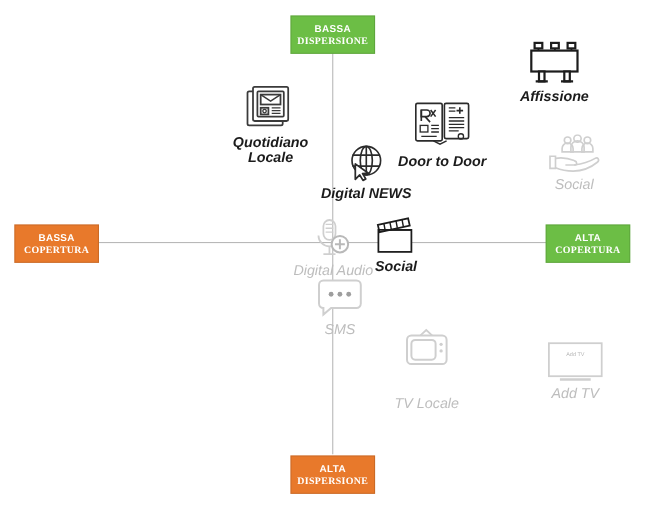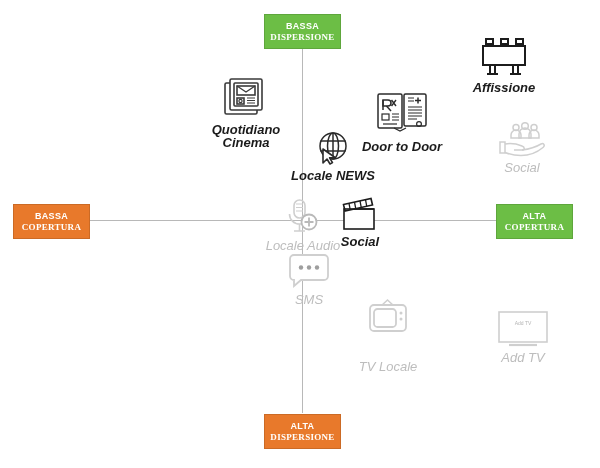--- a/index.html
+++ b/index.html
@@ -158,34 +158,34 @@
         <rect x="12" y="7" width="24" height="23" rx="1" fill="#fff"></rect>
         <rect x="15" y="10" width="18" height="9"></rect>
         <path d="M15 10 L24 16 L33 10" stroke-width="1.3"></path>
         <rect x="15" y="22" width="7" height="6"></rect>
         <circle cx="18.5" cy="25" r="1.6" stroke-width="1.2"></circle>
         <path d="M25 22 h8 M25 24.5 h8 M25 27 h8" stroke-width="1.2"></path>
       </svg>
     </span>
     <span class="caption">
       <span>Quotidiano</span><br>
-      <span>Cinema</span>
+      <span>Locale</span>
     </span>
   </div>
 
   <div class="node" id="n-digitalnews">
     <span class="icon">
       <svg width="38" height="36" viewBox="0 0 38 36" fill="none" stroke="#2b2b2b" stroke-width="1.5">
         <circle cx="19" cy="16" r="13"></circle>
         <ellipse cx="19" cy="16" rx="5.5" ry="13"></ellipse>
         <path d="M6.5 11 h25 M6.5 21 h25 M19 3 v26"></path>
         <path d="M9 19 L9 33 L13 29 L16 34 L18.5 32.6 L15.6 27.8 L21 27.5 Z" fill="#ffffff" stroke="#2b2b2b" stroke-width="1.6" stroke-linejoin="round"></path>
       </svg>
     </span>
-    <span class="caption">Locale NEWS</span>
+    <span class="caption">Digital NEWS</span>
   </div>
 
   <div class="node" id="n-doortodoor">
     <span class="icon">
       <svg width="56" height="46" viewBox="0 0 56 46" fill="none" stroke="#2b2b2b" stroke-width="1.5">
         <rect x="30" y="3" width="22" height="32" rx="1.5" fill="#fff"></rect>
         <path d="M34 7 h6 M34 10 h6" stroke-width="1.2"></path>
         <path d="M44 6.5 v6 M41 9.5 h6" stroke-width="1.5"></path>
         <path d="M34 16 h14 M34 19 h14 M34 22 h14 M34 25 h14 M34 28 h9" stroke-width="1.2"></path>
         <rect x="4" y="3" width="24" height="34" rx="1.5" fill="#fff"></rect>
@@ -240,21 +240,21 @@
     <span class="icon">
       <svg width="40" height="38" viewBox="0 0 40 38" fill="none" stroke="#cfcfcf" stroke-width="1.6">
         <rect x="11" y="2" width="11" height="18" rx="5.5"></rect>
         <path d="M13 6 h7 M13 9.5 h7 M13 13 h7" stroke-width="1.2"></path>
         <path d="M6.5 16 a10 10 0 0 0 20 0"></path>
         <path d="M16.5 26 v7 M11 33 h11"></path>
         <circle cx="26" cy="24" r="7.5" stroke="#b9b9b9" stroke-width="1.8" fill="#fff"></circle>
         <path d="M26 19.5 v9 M21.5 24 h9" stroke="#b9b9b9" stroke-width="1.8"></path>
       </svg>
     </span>
-    <span class="caption">Locale Audio</span>
+    <span class="caption">Digital Audio</span>
   </div>
 
   <div class="node" id="n-cinema">
     <span class="icon">
       <svg width="44" height="36" viewBox="0 0 44 36" fill="none" stroke="#1c1c1c" stroke-width="1.6">
         <rect x="6" y="13" width="30" height="20" fill="#fff"></rect>
         <path d="M5.5 8.5 L33 2.5 L34.5 9 L7 15 Z" fill="#fff"></path>
         <path d="M11 7.3 L12.2 13.6 M16.5 6.1 L17.7 12.4 M22 4.9 L23.2 11.2 M27.5 3.7 L28.7 10" stroke-width="1.3"></path>
         <path d="M6 13 h30" stroke-width="1.6"></path>
       </svg>

